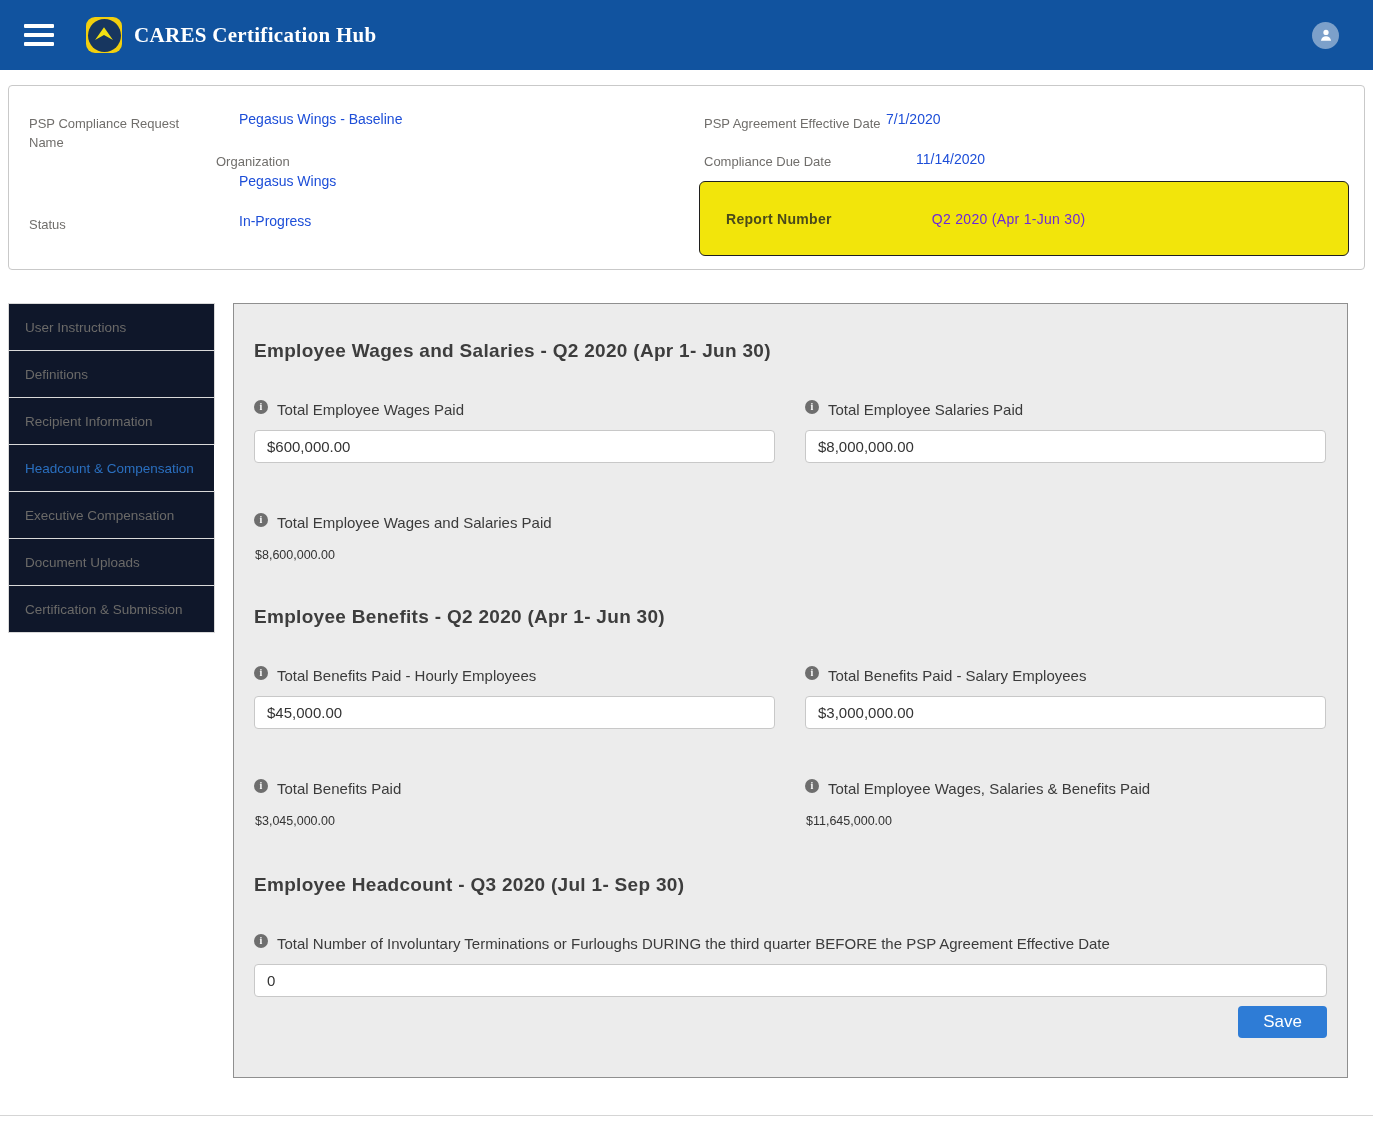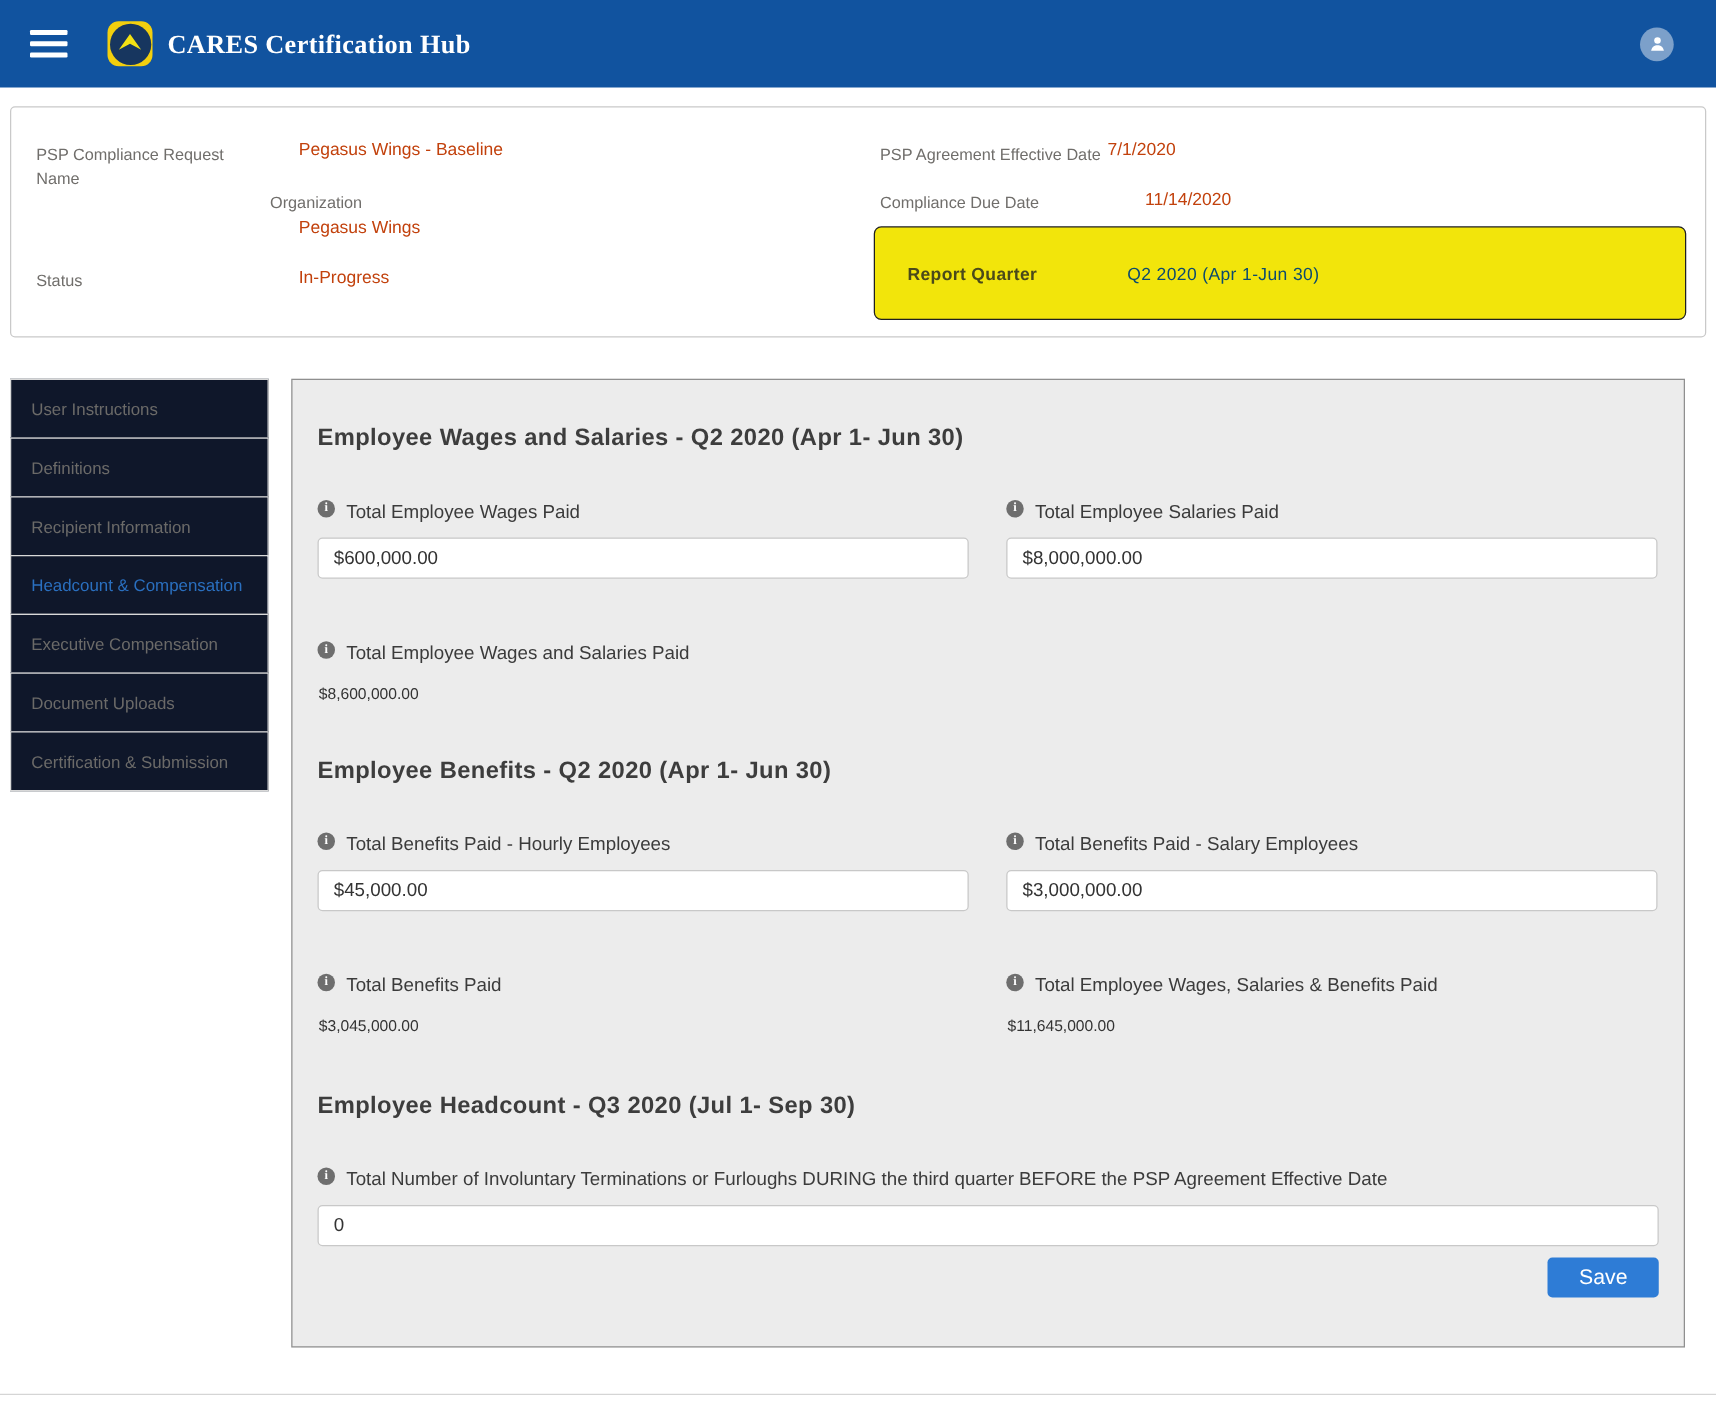--- a/index.html
+++ b/index.html
@@ -18,27 +18,27 @@
   .app-title { color: #fff; font-family: "Liberation Serif", serif; font-size: 21px;
     font-weight: 700; margin-left: 12px; letter-spacing: 0.3px; }
   .topbar-spacer { flex: 1; }
   .avatar { width: 27px; height: 27px; border-radius: 50%; background: rgba(255,255,255,0.45);
     display: flex; align-items: center; justify-content: center; cursor: pointer; margin-right: 14px; }
 
   
   .info-card { position: relative; margin: 15px 8px 0 8px; height: 185px;
     border: 1px solid #c9c9c9; border-radius: 4px; background: #fff; }
   .i-lbl { position: absolute; color: #706e6b; font-size: 13px; line-height: 19px; }
-  .i-val { position: absolute; color: #c2410c; font-size: 14px; line-height: 19px; }
+  .i-val { position: absolute; color: #1d4ed8; font-size: 14px; line-height: 19px; }
   .rq-box { position: absolute; left: 690px; top: 95px; width: 650px; height: 75px;
     background: #f2e50b; border: 1px solid #1f1f1f; border-radius: 6px;
     display: flex; align-items: center; }
   .rq-label { color: #4a4a1a; font-size: 14px; font-weight: 700; margin-left: 26px;
     letter-spacing: 0.3px; }
-  .rq-value { color: #0c4a6e; font-size: 14px; margin-left: 72px; letter-spacing: 0.3px; }
+  .rq-value { color: #6d28d9; font-size: 14px; margin-left: 100px; letter-spacing: 0.3px; }
 
   
   .content-row { display: flex; align-items: flex-start; margin-top: 33px; }
 
   
   .sidebar { width: 207px; margin-left: 8px; flex: none; }
   .nav-item { height: 48px; line-height: 47px; padding-left: 16px; font-size: 13.5px;
     color: #6b6a68; background: #0f172a; border: 1px solid #d9d9d9; margin-top: -1px;
     cursor: pointer; white-space: nowrap; }
   .nav-item:first-child { margin-top: 0; }
@@ -109,21 +109,21 @@
   <div class="i-lbl" style="left:20px; top:129px;">Status</div>
   <div class="i-val" style="left:230px; top:126px;">In-Progress</div>
 
   <div class="i-lbl" style="left:695px; top:28px;">PSP Agreement Effective Date</div>
   <div class="i-val" style="left:877px; top:24px;">7/1/2020</div>
 
   <div class="i-lbl" style="left:695px; top:66px;">Compliance Due Date</div>
   <div class="i-val" style="left:907px; top:64px;">11/14/2020</div>
 
   <div class="rq-box">
-    <span class="rq-label">Report Quarter</span>
+    <span class="rq-label">Report Number</span>
     <span class="rq-value">Q2 2020 (Apr 1-Jun 30)</span>
   </div>
 </div>
 
 <div class="content-row">
 
   <div class="sidebar">
     <div class="nav-item">User Instructions</div>
     <div class="nav-item">Definitions</div>
     <div class="nav-item">Recipient Information</div>

